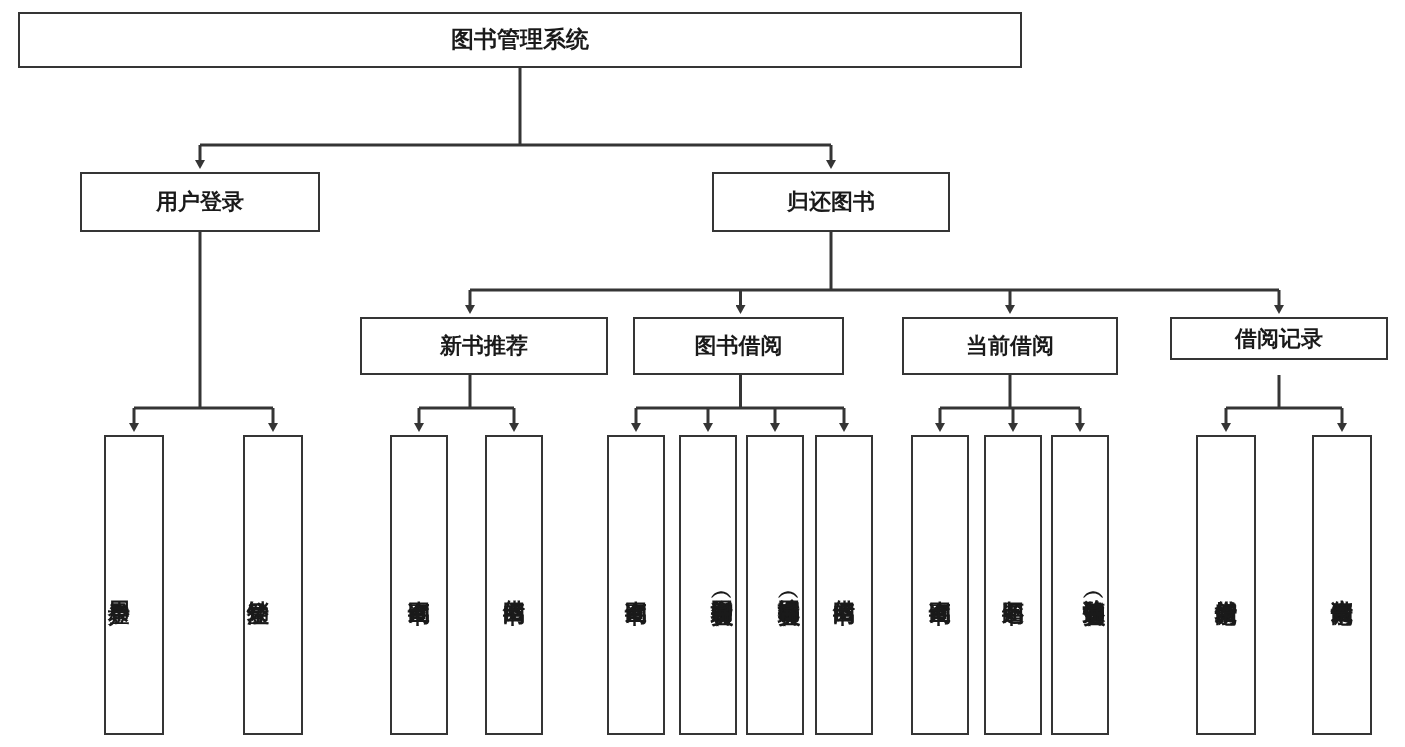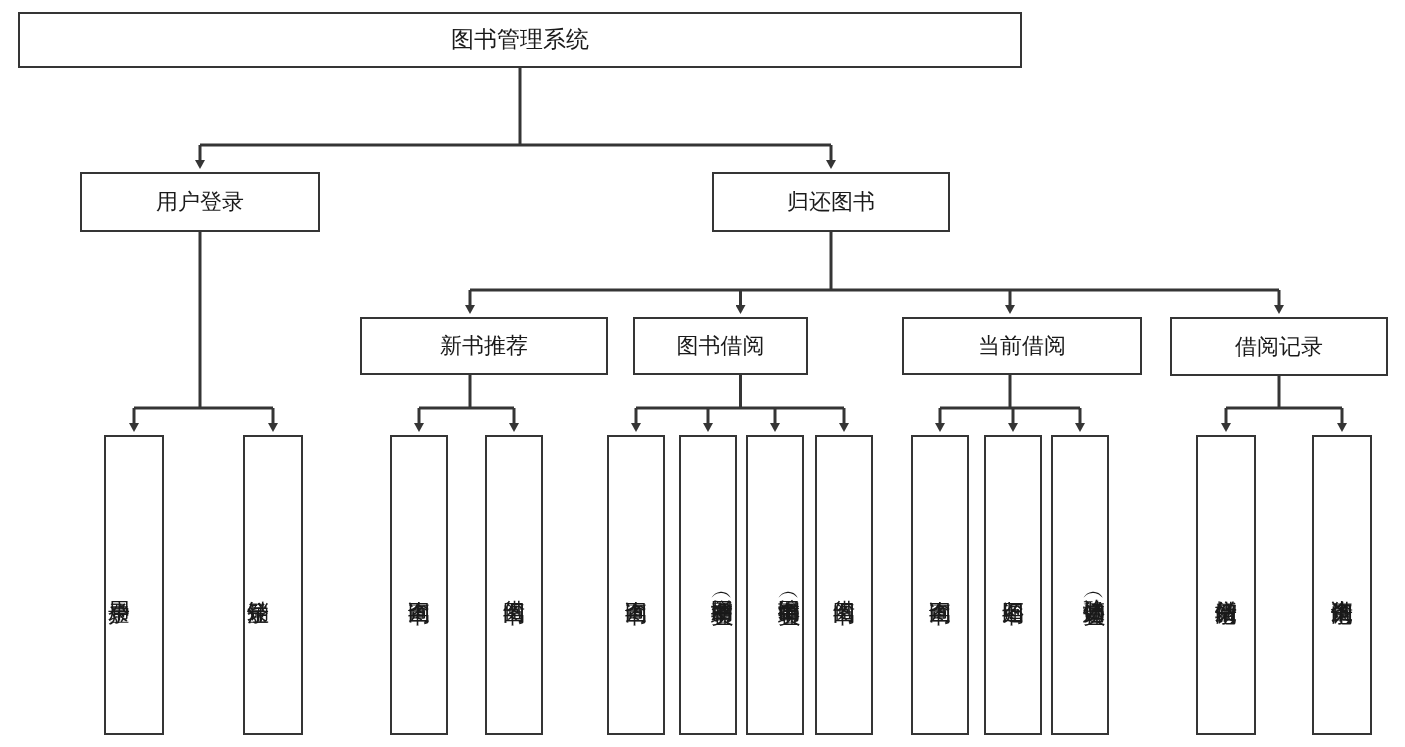--- a/index.html
+++ b/index.html
@@ -9,20 +9,21 @@
   }
   body {
     font-family: "Liberation Sans", "DejaVu Sans", sans-serif;
   }
   #canvas {
     position: relative;
     width: 1405px;
     height: 747px;
     background: #ffffff;
     overflow: hidden;
+    font-weight: bold;
   }
   svg.links {
     position: absolute;
     left: 0;
     top: 0;
     width: 1405px;
     height: 747px;
     pointer-events: none;
   }
   .node {
@@ -106,23 +107,23 @@
         <path d="M1226,408 L1226,424" marker-end="url(#arrow)"></path>
         <path d="M1342,408 L1342,424" marker-end="url(#arrow)"></path>
       </g>
   </svg>
 
   <div id="node-layer">
       <div class="node root h" style="left: 18px; top: 12px; width: 1004px; height: 56px;">图书管理系统</div>
       <div class="node h" style="left: 80px; top: 172px; width: 240px; height: 60px;">用户登录</div>
       <div class="node h" style="left: 712px; top: 172px; width: 238px; height: 60px;">归还图书</div>
       <div class="node h" style="left: 360px; top: 317px; width: 248px; height: 58px;">新书推荐</div>
-      <div class="node h" style="left: 633px; top: 317px; width: 175px; height: 58px;">图书借阅</div>
-      <div class="node h" style="left: 902px; top: 317px; width: 240px; height: 58px; text-align: right;">当前借阅</div>
-      <div class="node h" style="left: 1170px; top: 317px; width: 218px; height: 59px;">借阅记录</div>
+      <div class="node h" style="left: 633px; top: 317px; width: 211px; height: 58px;">图书借阅</div>
+      <div class="node h" style="left: 902px; top: 317px; width: 216px; height: 58px; text-align: right;">当前借阅</div>
+      <div class="node h" style="left: 1170px; top: 317px; width: 218px; height: 43px;">借阅记录</div>
       <div class="node v bottom" style="left: 104px; top: 435px; width: 60px; height: 300px;">用户登录</div>
       <div class="node v bottom" style="left: 243px; top: 435px; width: 60px; height: 300px;">注销登录</div>
       <div class="node v center" style="left: 390px; top: 435px; width: 58px; height: 300px;">查询图书</div>
       <div class="node v center" style="left: 485px; top: 435px; width: 58px; height: 300px;">借阅图书</div>
       <div class="node v center" style="left: 607px; top: 435px; width: 58px; height: 300px;">查询图书</div>
       <div class="node v top" style="left: 679px; top: 435px; width: 58px; height: 300px;">新增图书（管理员）</div>
       <div class="node v top" style="left: 746px; top: 435px; width: 58px; height: 300px;">编辑图书（管理员）</div>
       <div class="node v center" style="left: 815px; top: 435px; width: 58px; height: 300px;">借阅图书</div>
       <div class="node v center" style="left: 911px; top: 435px; width: 58px; height: 300px;">查询图书</div>
       <div class="node v center" style="left: 984px; top: 435px; width: 58px; height: 300px;">归还图书</div>

